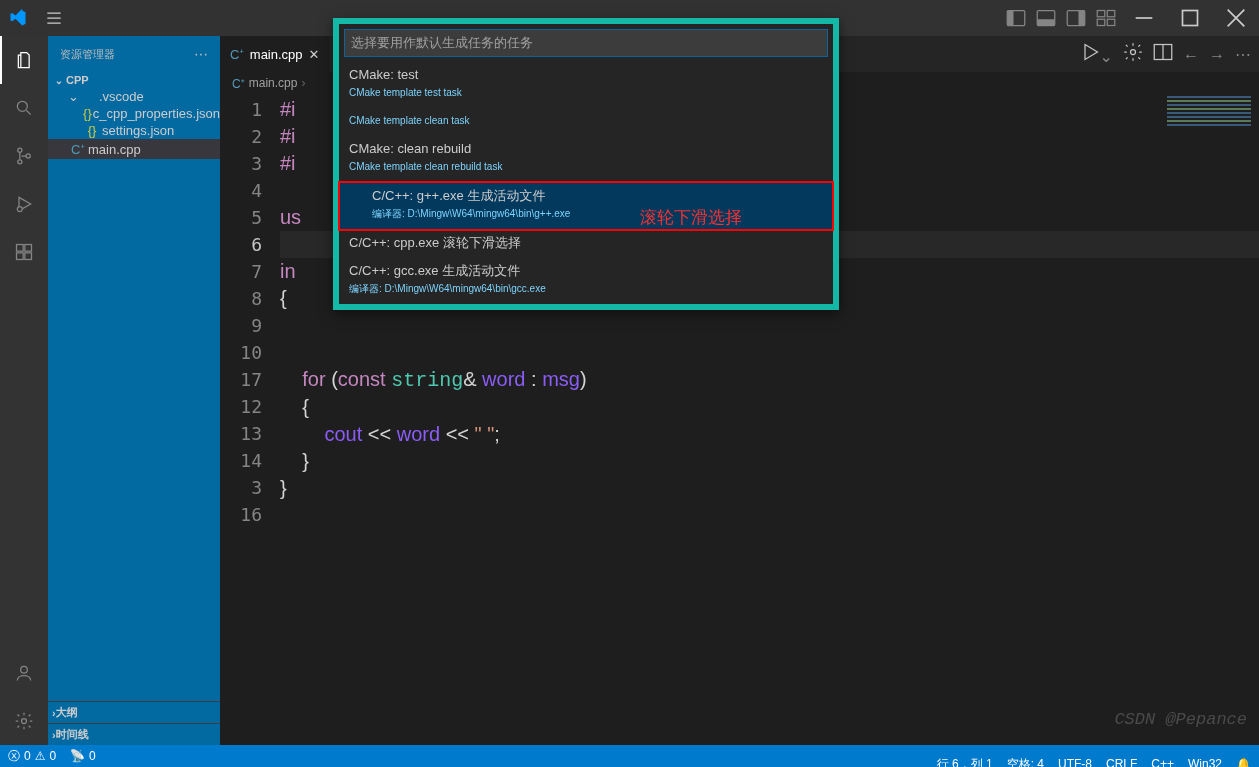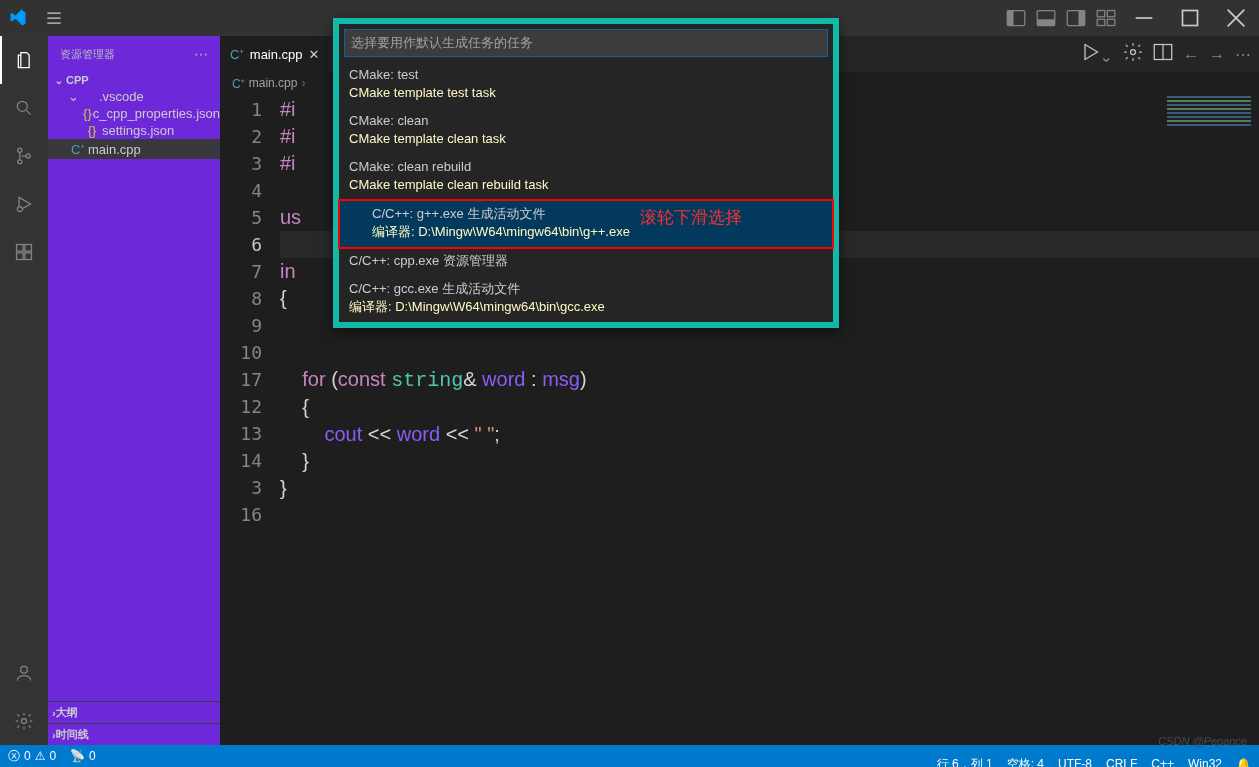--- a/index.html
+++ b/index.html
@@ -15,21 +15,21 @@
 .titlebar .win-controls { display: flex; }
 .titlebar .win-controls > div { width: 46px; height: 36px; display: flex; align-items: center; justify-content: center; color: #cccccc; }
 
 
 .main { display: flex; height: calc(100% - 36px - 22px); }
 .activitybar { width: 48px; background: #333333; display: flex; flex-direction: column; align-items: center; }
 .activitybar .icon { width: 48px; height: 48px; display: flex; align-items: center; justify-content: center; color: #858585; }
 .activitybar .icon.active { color: #ffffff; border-left: 2px solid #ffffff; }
 .activitybar .bottom { margin-top: auto; }
 
-.sidebar { width: 172px; background: #6d28d9; display: flex; flex-direction: column; }
+.sidebar { width: 172px; background: #0369a1; display: flex; flex-direction: column; }
 .sidebar-header { height: 36px; display: flex; align-items: center; padding: 0 12px; font-size: 11px; color: #bbbbbb; }
 .sidebar-header .dots { margin-left: auto; font-size: 14px; }
 .sidebar-section { padding: 2px 4px; font-size: 11px; font-weight: bold; color: #cccccc; display: flex; align-items: center; }
 .sidebar-section .chev { width: 14px; display: inline-block; font-size: 10px; text-align: center; }
 .file-item { display: flex; align-items: center; padding: 1px 0 1px 20px; font-size: 13px; color: #cccccc; }
 .file-item.l2 { padding-left: 34px; }
 .file-item.sel { background: #37373d; }
 .file-item .icon-slot { width: 20px; display: inline-flex; justify-content: center; align-items: center; }
 .json-icon { color: #cbcb41; }
 .cpp-icon { color: #519aba; }
@@ -60,30 +60,30 @@
 
 .minimap { position: absolute; right: 0; top: 58px; width: 100px; height: 180px; }
 .minimap .mline { height: 2px; margin: 2px 8px; background: #3a5a7a; }
 .minimap .mline.v2 { background: #5a7a5a; }
 
 
 .quickpick { position: absolute; left: 333px; top: 18px; width: 506px; background: #252526; border: 6px solid #14b8a6; box-shadow: 0 4px 12px rgba(0,0,0,0.5); z-index: 100; }
 .quickpick-input { margin: 5px; padding: 4px 6px; background: #3c3c3c; border: 1px solid #0e639c; color: #a0a0a0; font-size: 13px; }
 .qp-item { padding: 4px 10px 6px; font-size: 13px; line-height: 18px; color: #cccccc; }
 .qp-item.hl { background: #04395e; padding-left: 32px; }
-.qp-item .sub { font-size: 13px; color: #fef9c3; }
+.qp-item .sub { font-size: 10px; color: #7dd3fc; }
 .qp-item.box { border: 2px solid #ff0000; margin: -1px; }
 .annotate { position: absolute; left: 640px; top: 206px; color: #ff3030; font-size: 17px; z-index: 101; }
 
 
 .statusbar { height: 22px; background: #007acc; color: #ffffff; display: flex; align-items: center; font-size: 12px; padding: 0 8px; gap: 14px; }
 .statusbar .sb-right { margin-left: auto; display: flex; gap: 14px; align-items: center; margin-top: 16px; }
 .statusbar .item { display: flex; align-items: center; gap: 4px; }
 
-.watermark { position: absolute; right: 12px; bottom: 20px; color: #4a4a4a; font-size: 11px; font-style: italic; }
+.watermark { position: absolute; right: 12px; bottom: 38px; color: #4a4a4a; font-size: 17px; font-style: italic; font-family: Liberation Mono, monospace; }
 
 svg { width: 20px; height: 20px; }
 </style>
 </head>
 <body>
 
 <div class="titlebar">
   <div class="logo">
     <svg viewBox="0 0 24 24">
         <path fill="#0098ff" d="M17 3l4 2v14l-4 2-8-8-4 3-2-1V7l2-1 4 3 8-8z"></path>
@@ -325,33 +325,32 @@
 
 <div class="quickpick">
   <div class="quickpick-input">
     <span>选择要用作默认生成任务的任务</span>
   </div>
   <div class="qp-item">
     <div>CMake: test</div>
       <div class="sub">CMake template test task</div>
   </div>
   <div class="qp-item">
-    <div>CMake: clean</div>
       <div class="sub">CMake template clean task</div>
   </div>
   <div class="qp-item">
     <div>CMake: clean rebuild</div>
       <div class="sub">CMake template clean rebuild task</div>
   </div>
   <div class="qp-item hl box">
     <div>C/C++: g++.exe 生成活动文件</div>
       <div class="sub">编译器: D:\Mingw\W64\mingw64\bin\g++.exe</div>
   </div>
   <div class="qp-item">
-    <div>C/C++: cpp.exe 资源管理器</div>
+    <div>C/C++: cpp.exe 滚轮下滑选择</div>
   </div>
   <div class="qp-item">
     <div>C/C++: gcc.exe 生成活动文件</div>
       <div class="sub">编译器: D:\Mingw\W64\mingw64\bin\gcc.exe</div>
   </div>
 </div>
 <div class="annotate">滚轮下滑选择</div>
 
 <div class="watermark">CSDN @Pepance</div>
 

